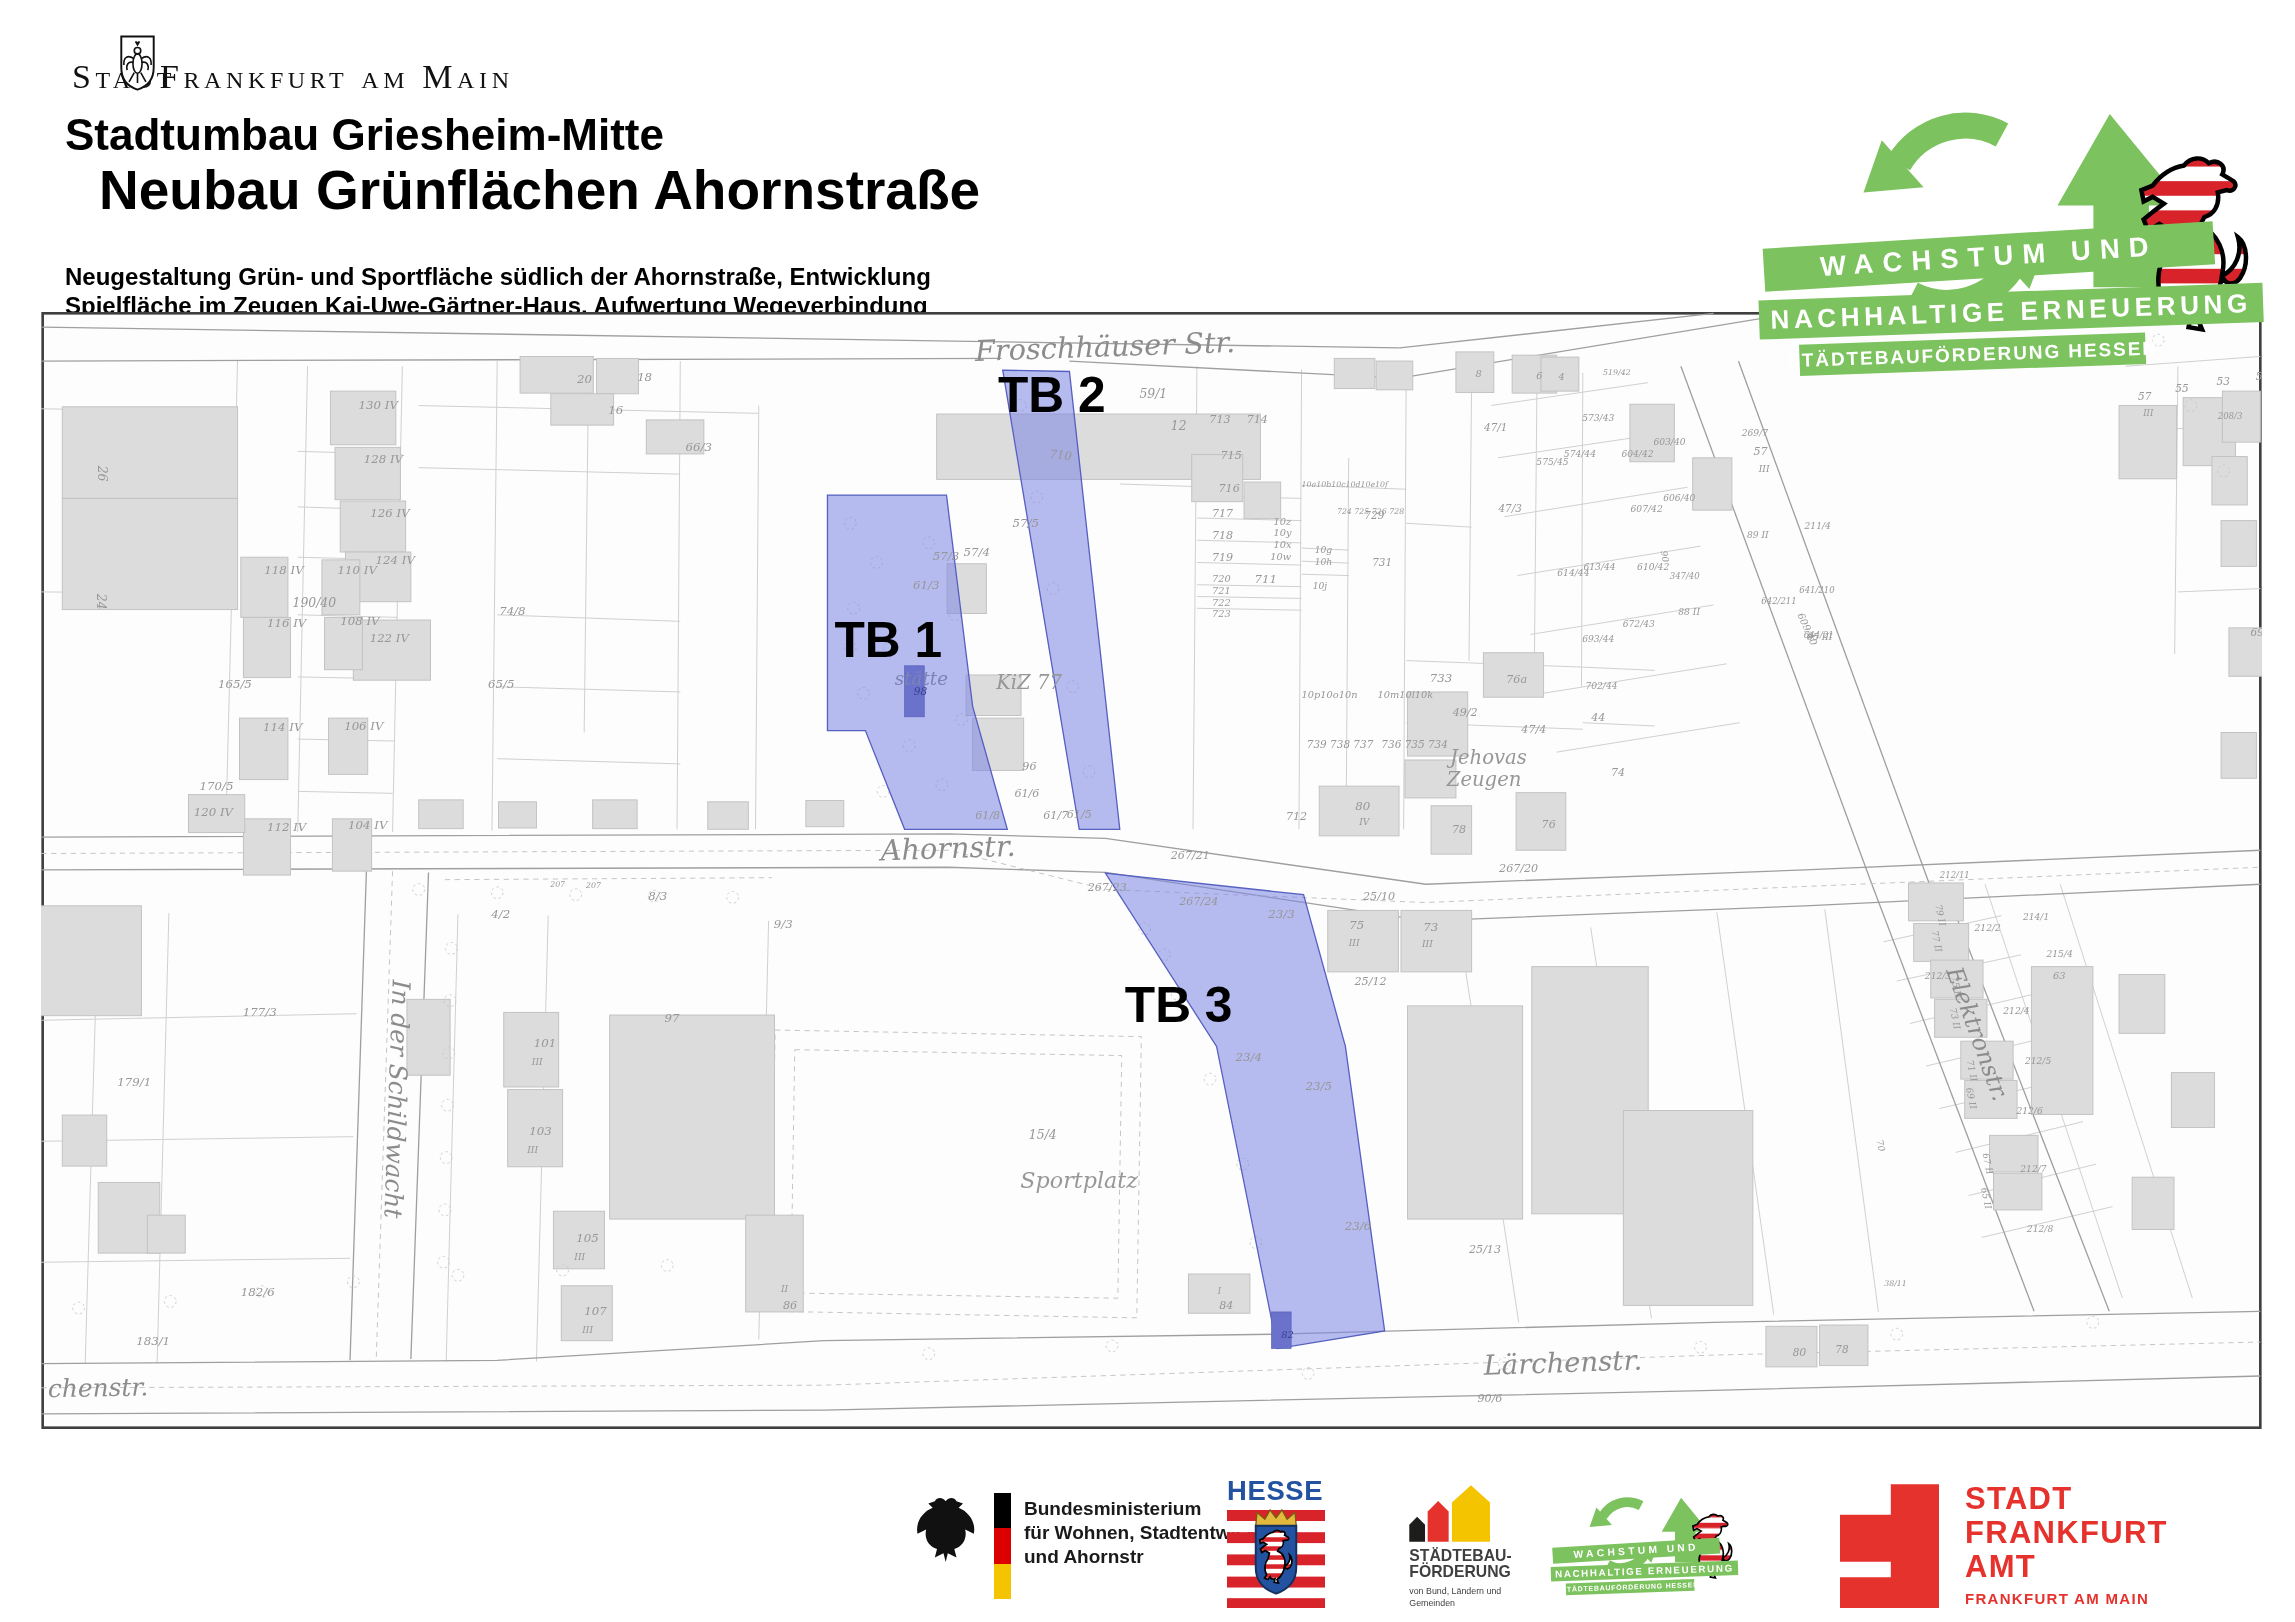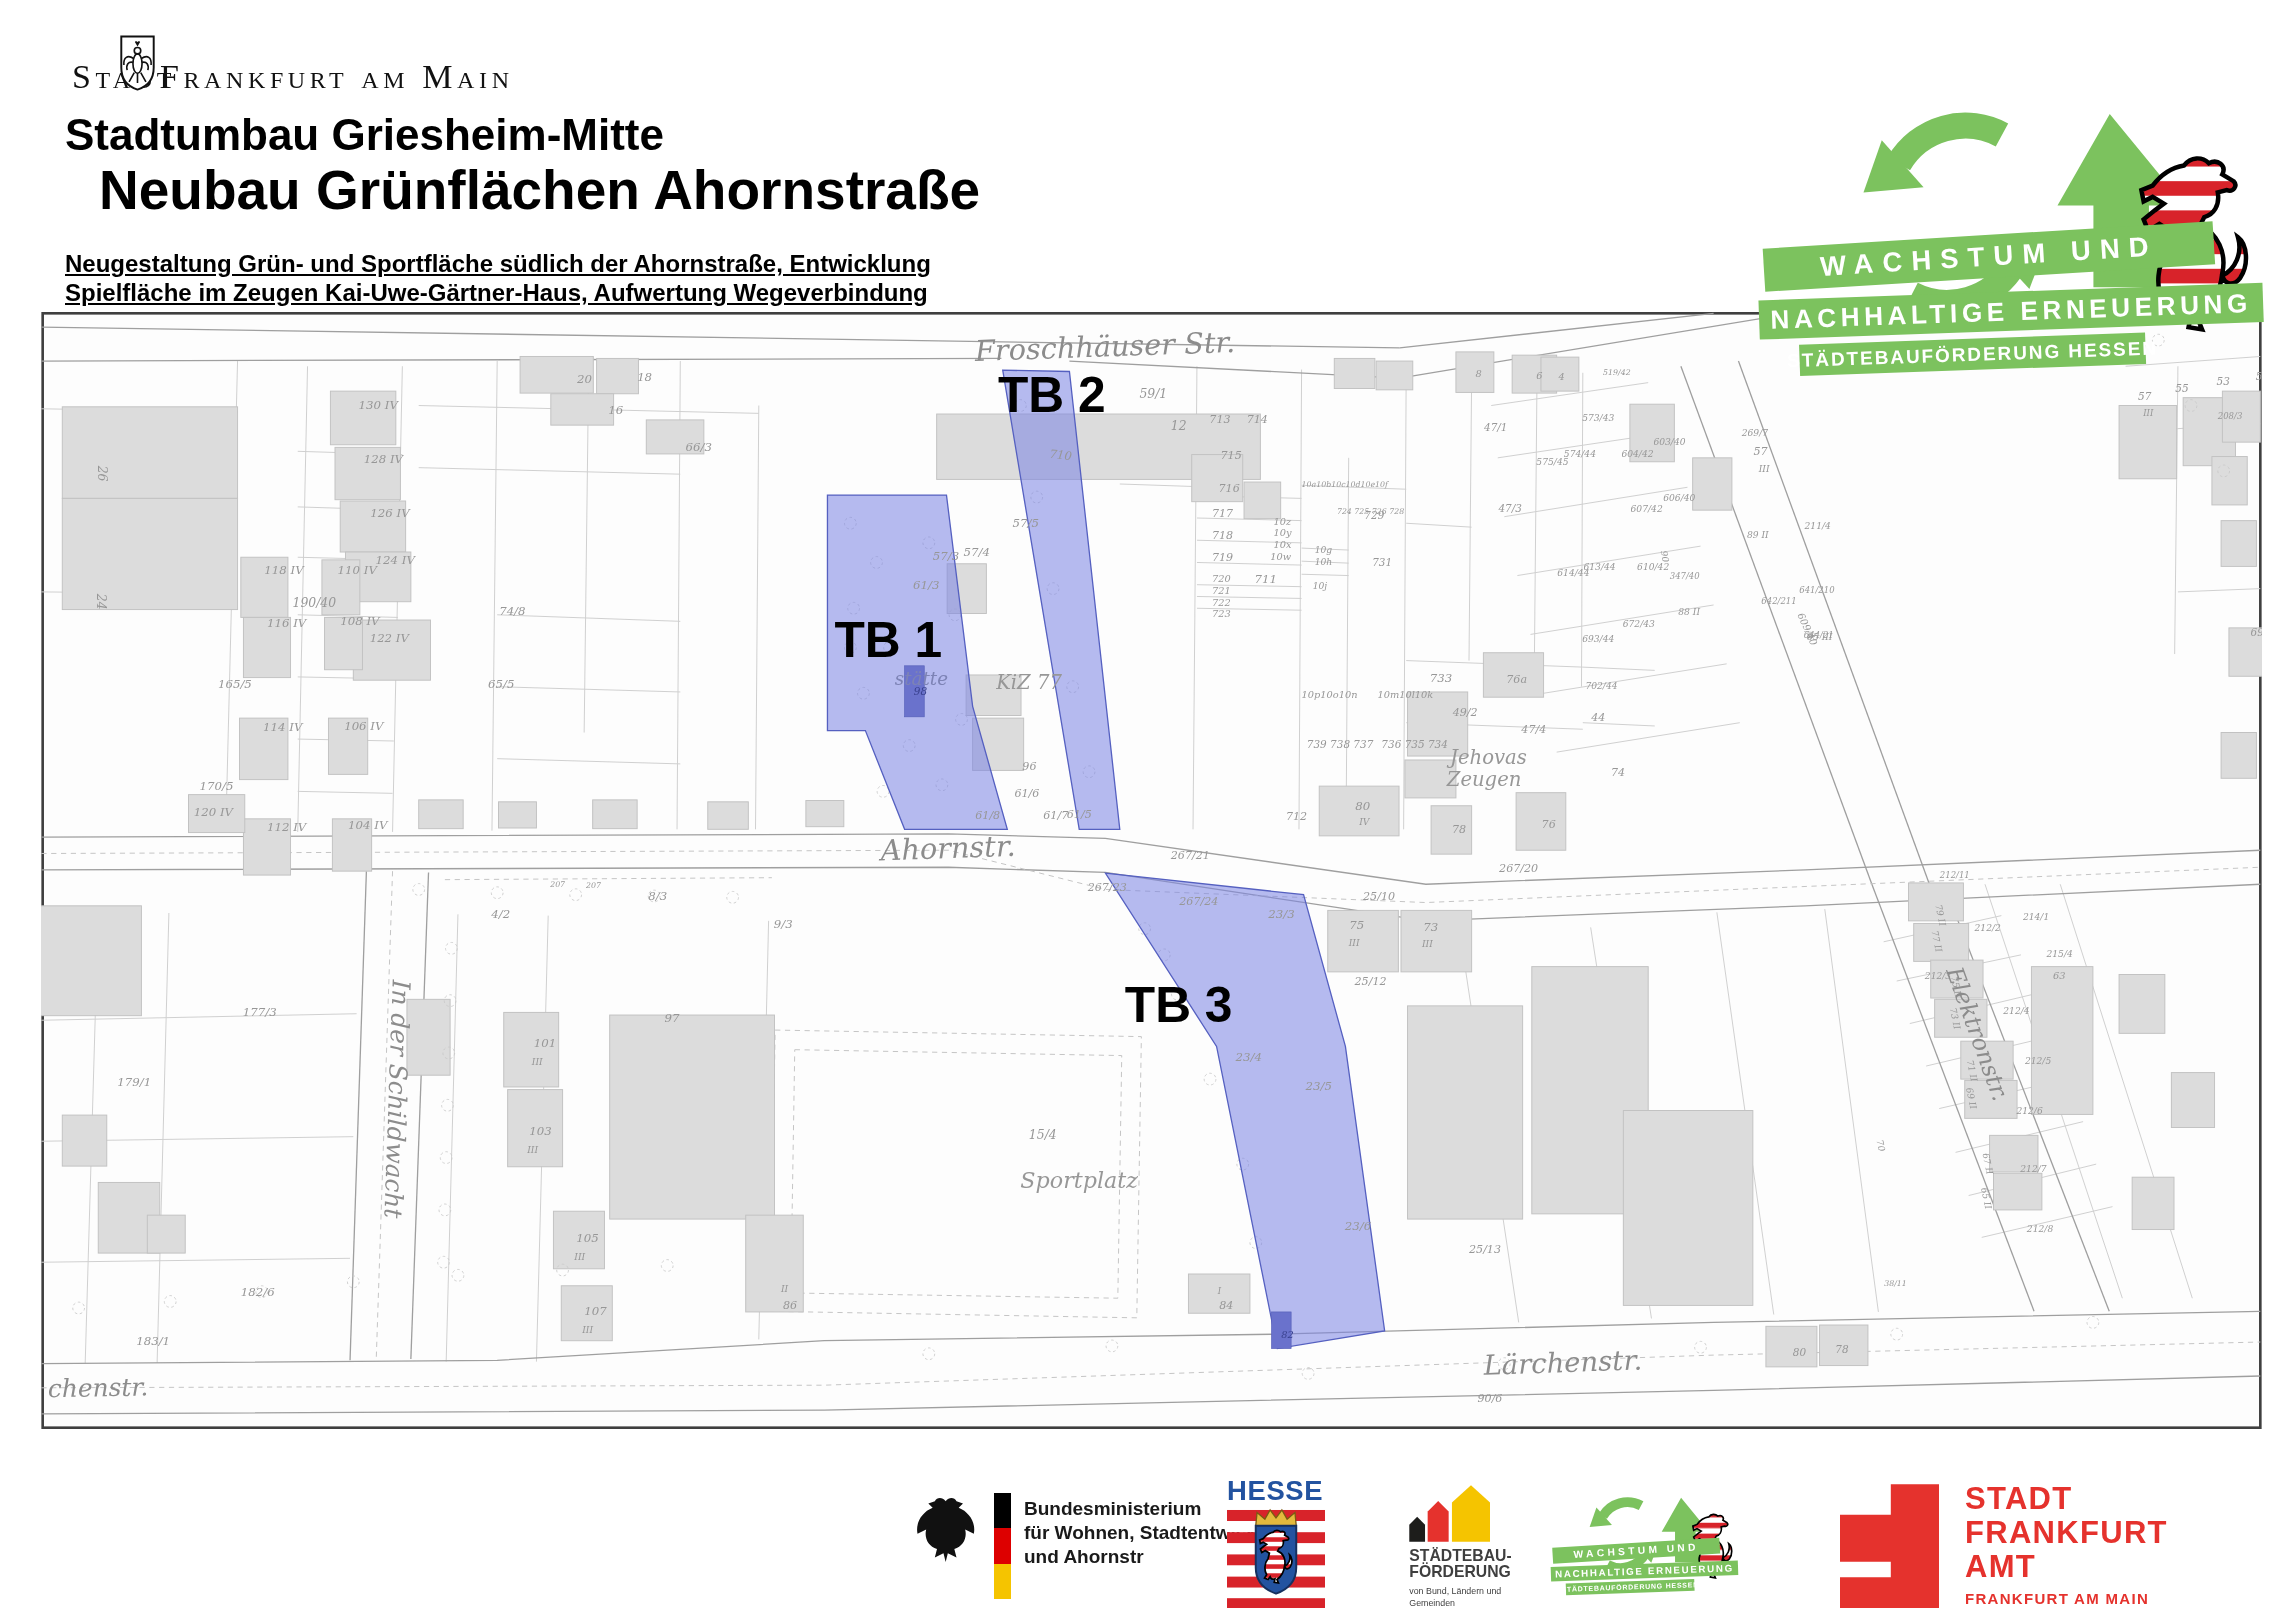--- a/index.html
+++ b/index.html
@@ -75,21 +75,21 @@
         <path d="M33,36 C42,30 49,34 48,46"></path>
         <path d="M34,42 C41,40 45,46 43,54"></path>
         <path d="M22,58 L14,72 M27,60 L27,74 M32,58 L40,72"></path>
       </g>
     </svg>
     <div class="abs citylogo-text" style="left:160px;top:58px;">Frankfurt am Main</div>
   </div>
 
   <div class="abs title1" style="left:65px;top:110px;">Stadtumbau Griesheim-Mitte</div>
   <div class="abs title2" style="left:65px;top:158px;margin-left:34px;">Neubau Grünflächen Ahornstraße</div>
-  <div class="abs subtitle" style="left:65px;top:249px;text-decoration:underline;">
+  <div class="abs subtitle" style="left:65px;top:262px;">
     <div>Neugestaltung Grün- und Sportfläche südlich der Ahornstraße, Entwicklung</div>
     <div>Spielfläche im Zeugen Kai-Uwe-Gärtner-Haus, Aufwertung Wegeverbindung</div>
   </div>
 
   <svg id="mapsvg" class="abs" style="left:41px;top:312px;" width="2221" height="1117" viewBox="63 477 3395 1708">
     <rect x="65" y="479" width="3391" height="1704" fill="#fdfdfd" stroke="#3f3f3f" stroke-width="4"></rect>
     <g id="parcels" stroke="#cfcfcf" stroke-width="1.5">
         <line x1="63" y1="625" x2="363" y2="630"></line>
         <line x1="63" y1="905" x2="360" y2="908"></line>
         <line x1="363" y1="552" x2="345" y2="1270"></line>

